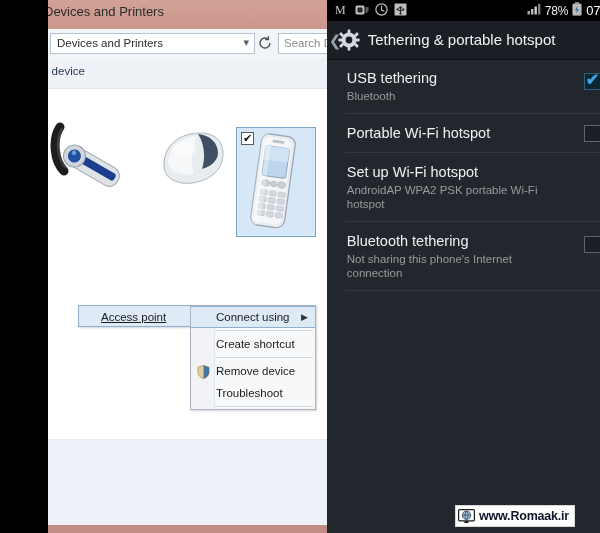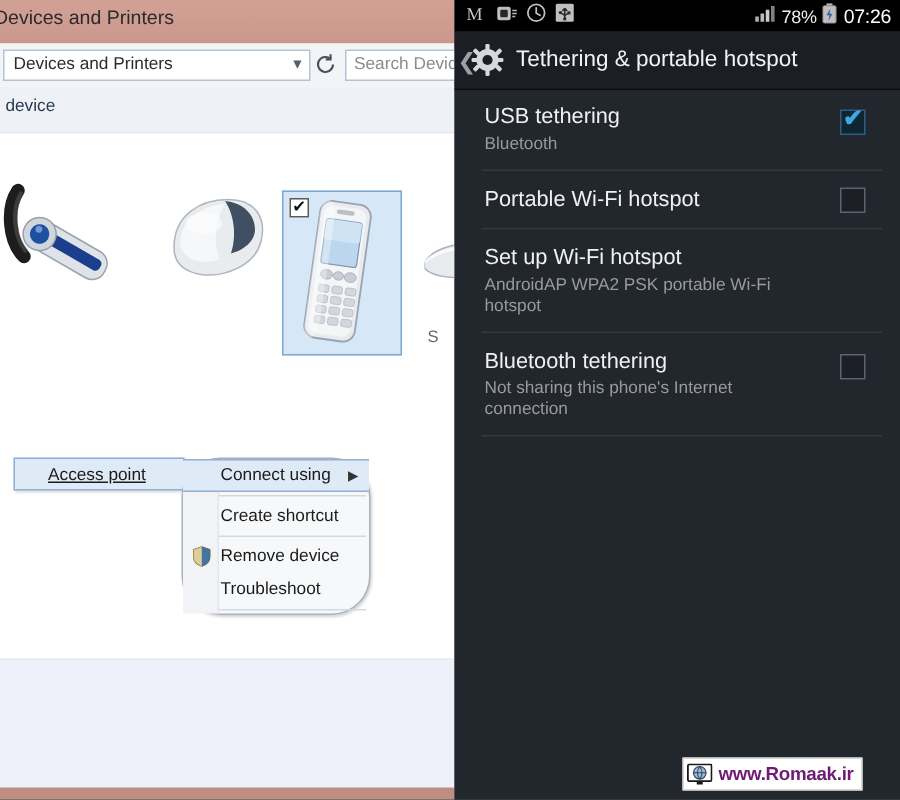--- a/index.html
+++ b/index.html
@@ -11,20 +11,21 @@
     width: 600px;
     height: 533px;
     overflow: hidden;
     font-family: "Liberation Sans", sans-serif;
     position: relative;
   }
   #root {
     position: absolute;
     inset: 0;
     display: flex;
+    padding-left: 48px;
   }
 
   
   .win-pane {
     position: relative;
     width: 303px;
     height: 533px;
     background: #ffffff;
     overflow: hidden;
   }
@@ -175,35 +176,35 @@
   .lbl-b { left: 100px; top: 148px; color: #9aa7b4; }
   .lbl-c { left: 285px; top: 130px; color: #5e6b78; font-size: 11px; }
 
   
   .ctx {
     position: absolute;
     background: #f7f8fa;
     border: 1px solid #a9b3c0;
     box-sizing: border-box;
     box-shadow: 1px 1px 2px rgba(0,0,0,0.18);
+    margin-left: 21px;
   }
   .ctx-parent {
     left: 9px; top: 216px;
     width: 114px; height: 22px;
     background: #dfeaf7;
     border: 1px solid #8fb0d2;
   }
   .ctx-parent .mi {
     color: #1b1b1b;
   }
   .ctx-sub {
     left: 121px; top: 216px;
     width: 126px;
     padding: 0;
-    border-radius: 26px;
   }
   .mi {
     position: relative;
     height: 22px;
     line-height: 22px;
     font-size: 11.5px;
     color: #1b1b1b;
     padding-left: 25px;
     white-space: nowrap;
     box-sizing: border-box;
@@ -366,21 +367,21 @@
     align-items: center;
     background: #ffffff;
     border: 1px solid #d8d8d8;
     padding: 0 5px 0 2px;
     z-index: 50;
   }
   .wm-icon { width: 17px; height: 15px; margin-right: 4px; }
   .wm-text {
     font-size: 12.5px;
     font-weight: bold;
-    color: #701a75;
+    color: #0f172a;
     white-space: nowrap;
     letter-spacing: -0.2px;
   }
   .wm-ghost {
     position: absolute;
     left: 508px; top: 497px;
     font-size: 15px;
     color: #2e3238;
     z-index: 40;
   }

